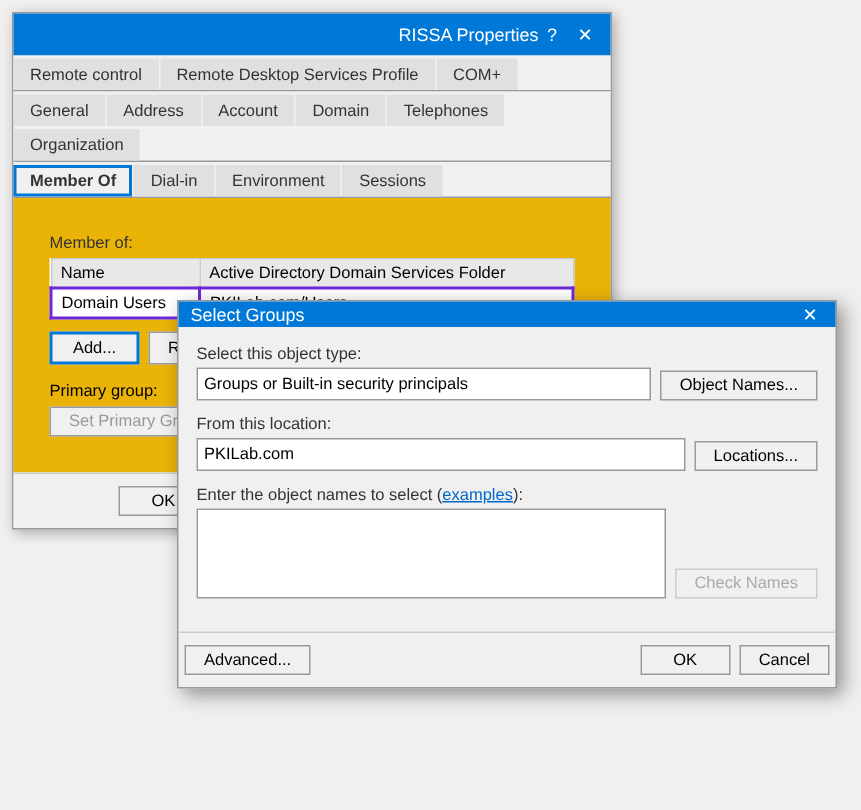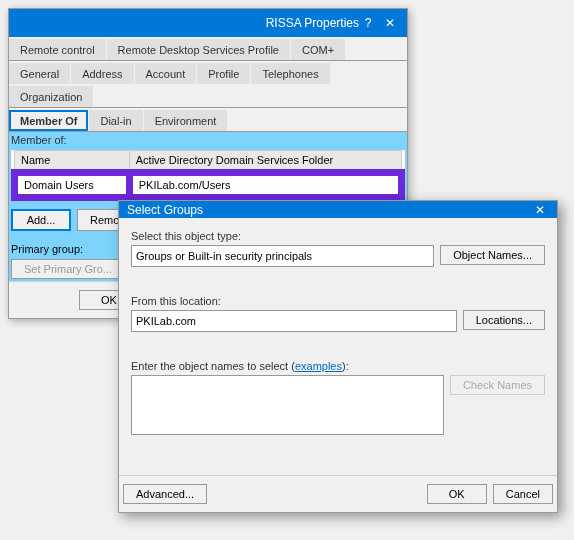--- a/index.html
+++ b/index.html
@@ -86,22 +86,22 @@
       border-bottom-color: #f0f0f0;
       z-index: 1;
       position: relative;
       outline: 2px solid #0078d7;
       outline-offset: -2px;
       font-weight: bold;
     }
 
     
     .content {
-      padding: 2px;
-      background: #7dd3fc;
+      padding: 24px;
+      background: #eab308;
     }
 
     .section-label {
       font-size: 11px;
       margin-bottom: 4px;
       color: #333;
     }
 
     .members-table {
       width: 100%;
@@ -114,21 +114,21 @@
     .members-table th {
       background: #e8e8e8;
       border: 1px solid #ccc;
       padding: 3px 6px;
       text-align: left;
       font-size: 11px;
       font-weight: normal;
     }
 
     .members-table td {
-      border: 7px solid #6d28d9;
+      border: 2px solid #6d28d9;
       padding: 3px 6px;
       font-size: 11px;
     }
 
     .btn-row {
       display: flex;
       gap: 6px;
       margin-bottom: 12px;
     }
 
@@ -206,22 +206,22 @@
 
     .field-label {
       font-size: 11px;
       margin-bottom: 3px;
       color: #333;
     }
 
     .field-row {
       display: flex;
       gap: 6px;
-      margin-bottom: 28px;
-      align-items: flex-start;
+      margin-bottom: 10px;
+      align-items: flex-end;
     }
 
     .text-field {
       flex: 1;
       height: 22px;
       border: 1px solid #999;
       background: white;
       padding: 2px 4px;
       font-size: 11px;
     }
@@ -280,29 +280,30 @@
   <div class="tab-row">
     <div class="tab">Remote control</div>
     <div class="tab">Remote Desktop Services Profile</div>
     <div class="tab">COM+</div>
   </div>
 
   <div class="tab-row">
     <div class="tab">General</div>
     <div class="tab">Address</div>
     <div class="tab">Account</div>
-    <div class="tab">Profile</div>
+    <div class="tab">Domain</div>
     <div class="tab">Telephones</div>
     <div class="tab">Organization</div>
   </div>
 
   <div class="tab-row">
     <div class="tab active">Member Of</div>
     <div class="tab">Dial-in</div>
     <div class="tab">Environment</div>
+    <div class="tab">Sessions</div>
   </div>
 
   <div class="content">
     <div class="section-label">Member of:</div>
     <table class="members-table">
       <thead>
         <tr>
           <th>Name</th>
           <th>Active Directory Domain Services Folder</th>
         </tr>

